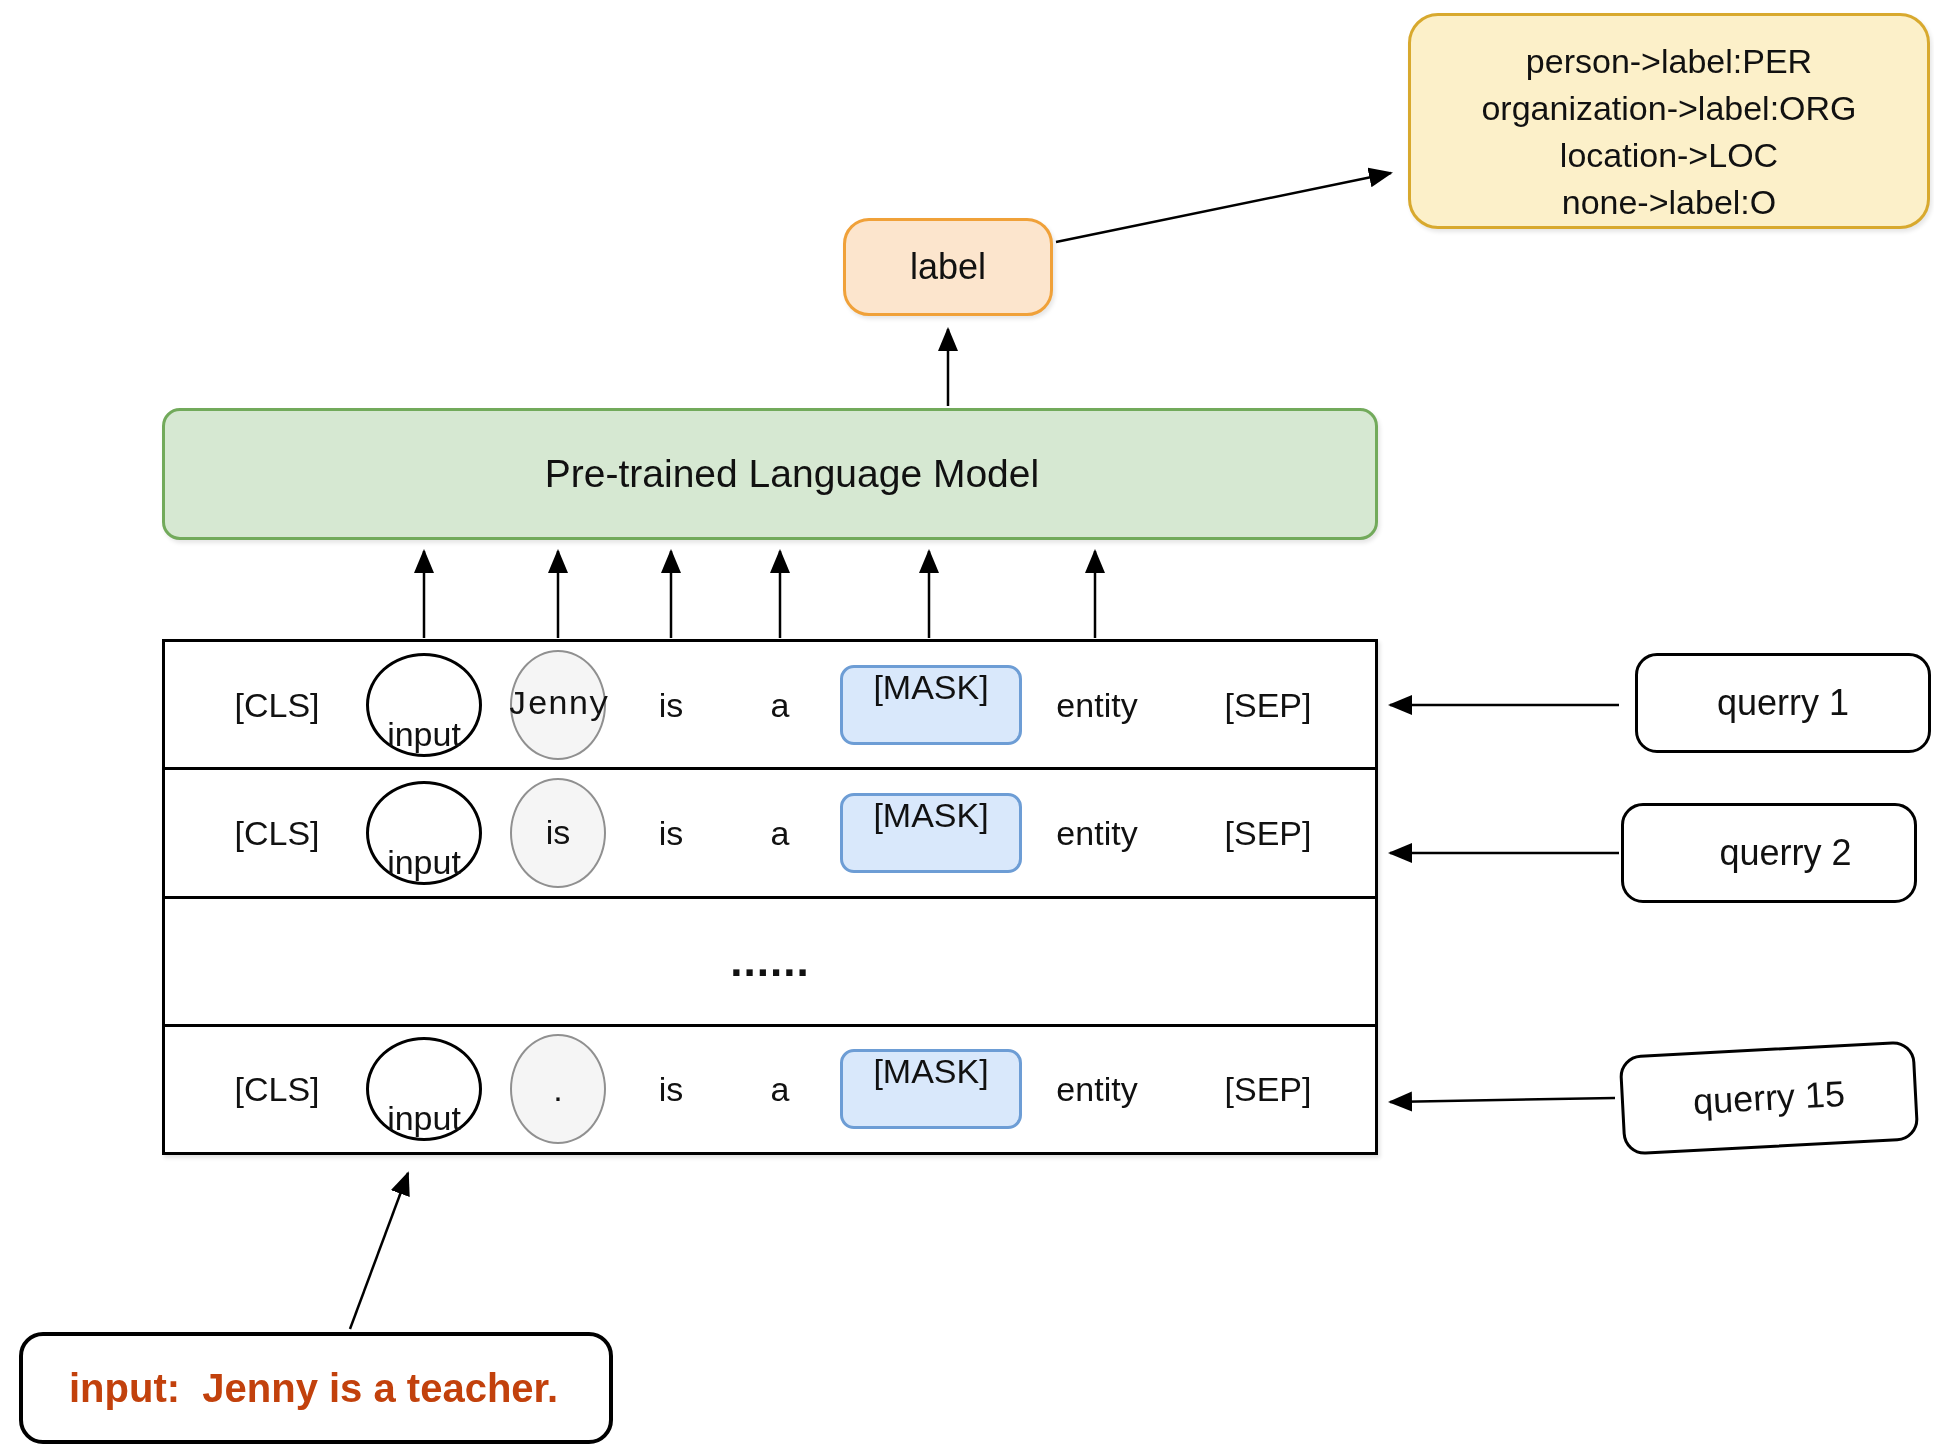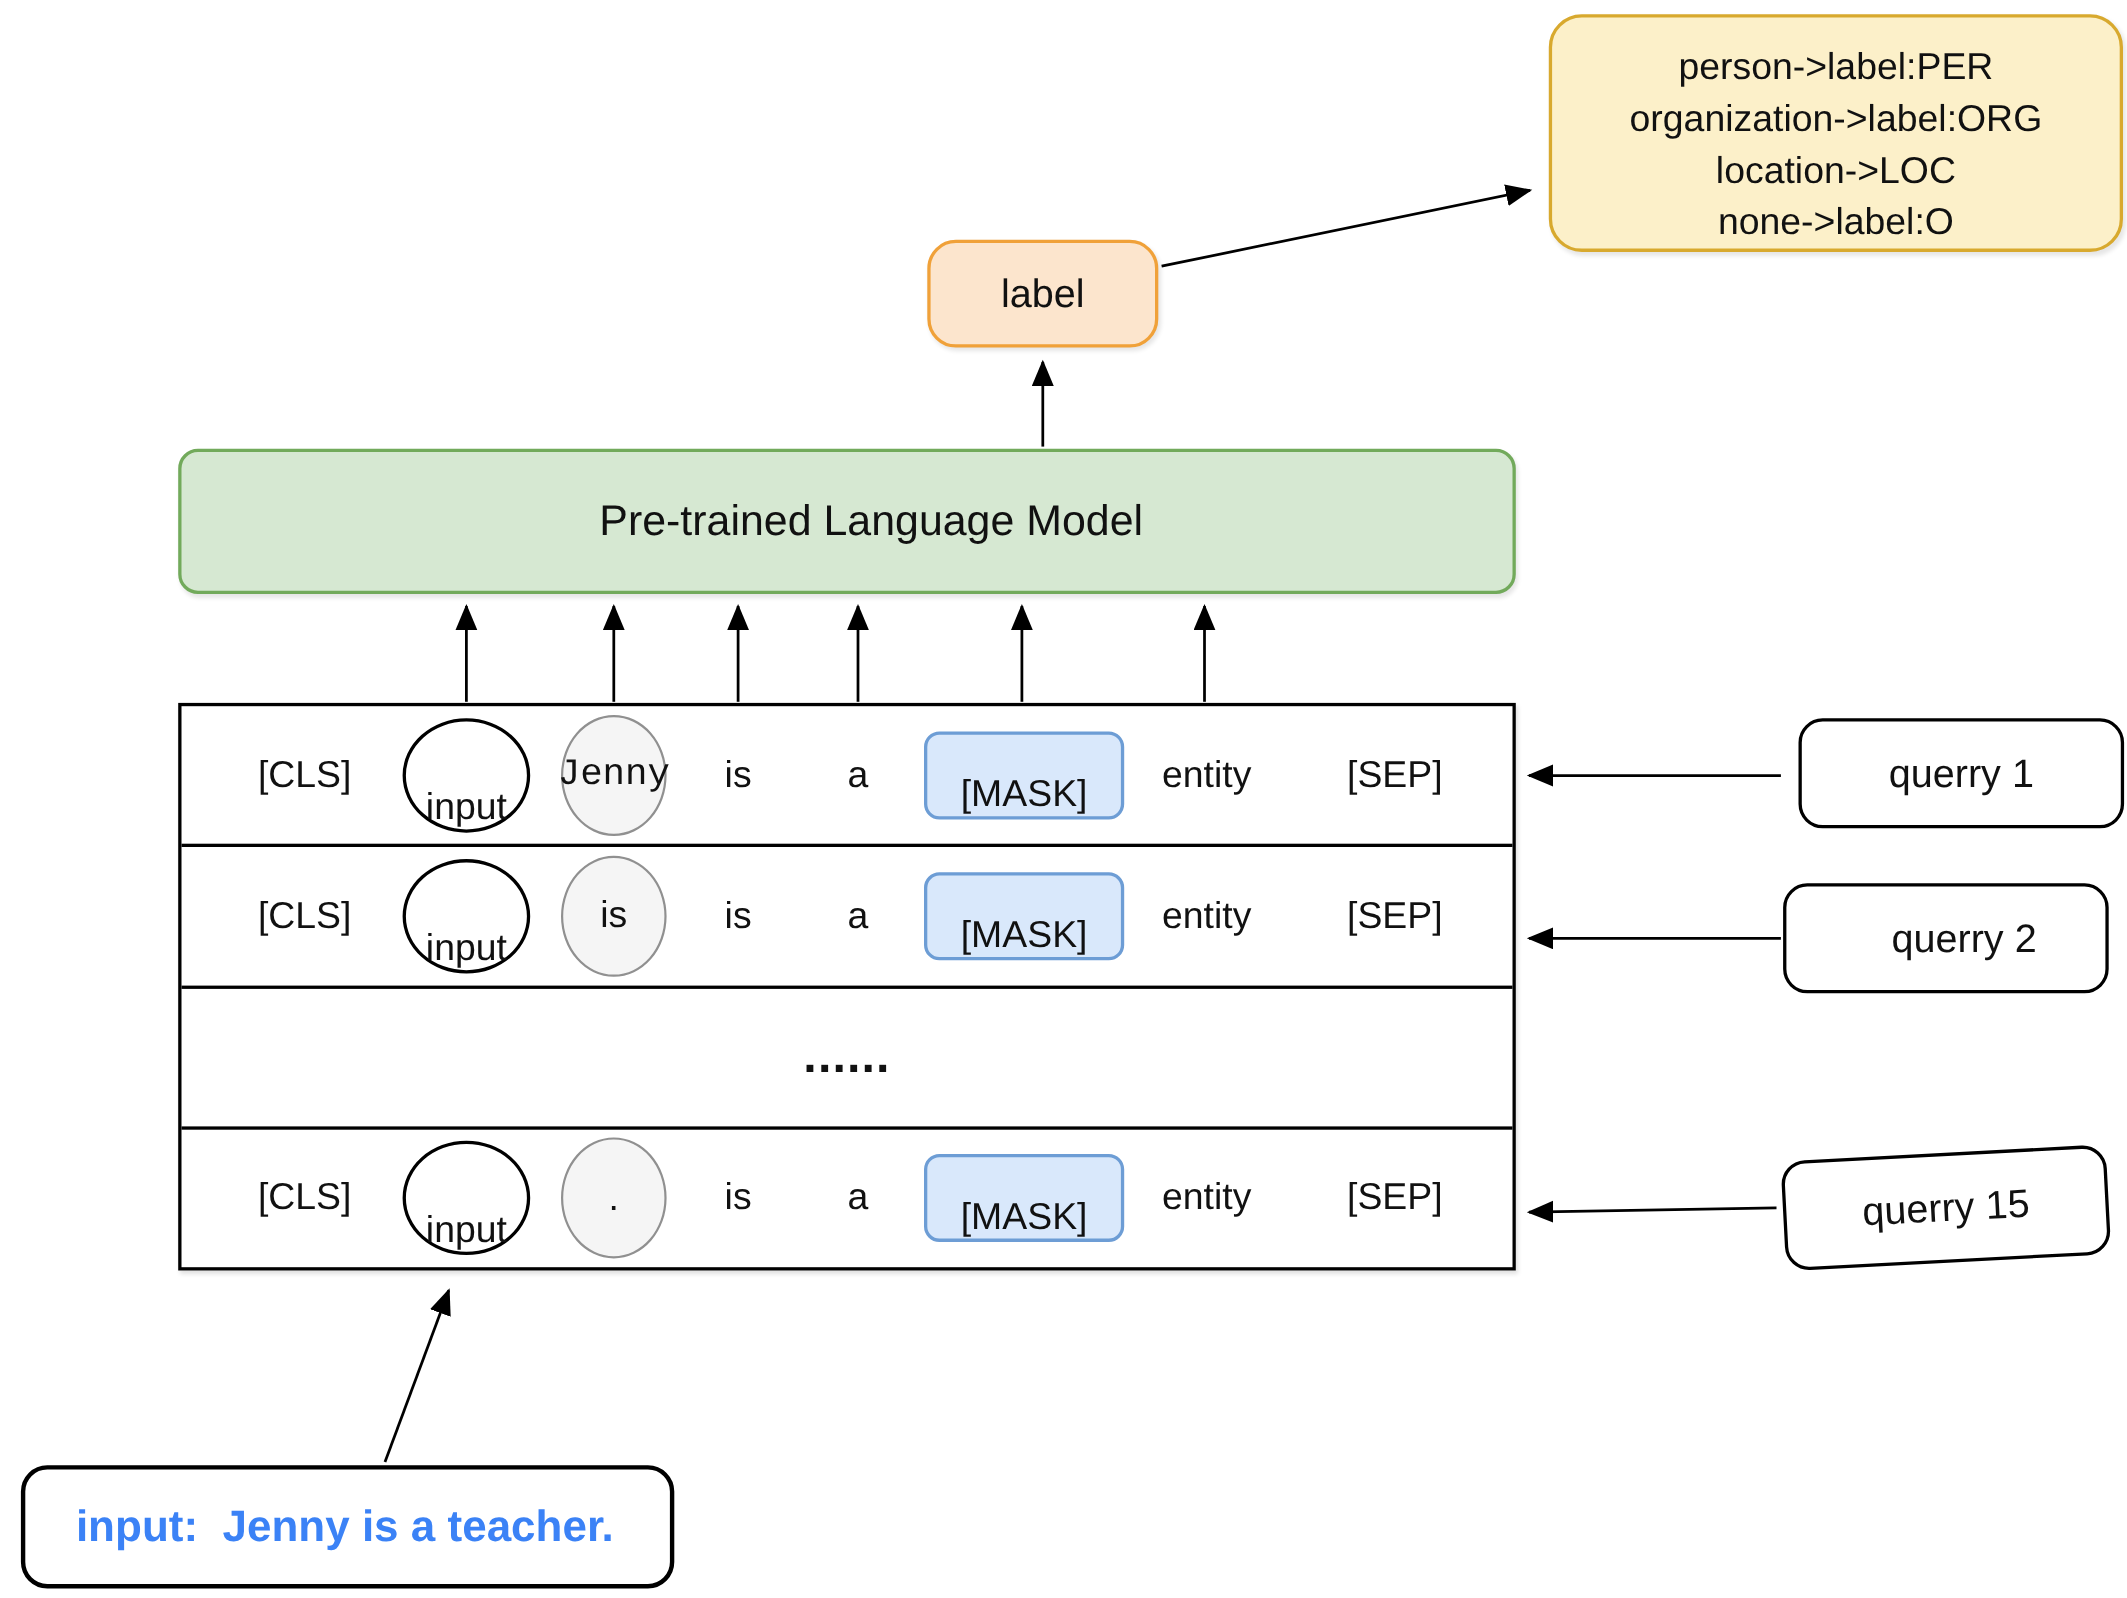--- a/index.html
+++ b/index.html
@@ -53,21 +53,21 @@
     position:absolute;top:50%;transform:translate(-50%,-50%);
     display:flex;align-items:center;justify-content:center;
     border-radius:50%;font-size:34px;white-space:nowrap;box-sizing:border-box;color:#111;
   }
   .input-ellipse{width:116px;height:104px;background:#fff;border:3.5px solid #000;align-items:flex-end;}
   .gray-ellipse{width:96px;height:110px;background:#f5f5f5;border:2.5px solid #909090;}
   .mask-chip{
     position:absolute;top:50%;transform:translate(-50%,-50%);
     width:182px;height:80px;box-sizing:border-box;
     background:#d9e8fb;border:3px solid #6d9dd5;border-radius:14px;
-    display:flex;align-items:flex-end;justify-content:center;
+    display:flex;align-items:flex-start;justify-content:center;
     font-size:34px;color:#111;
   }
   .dots{
     position:absolute;left:50%;top:50%;transform:translate(-50%,-50%);
     font-size:44px;font-weight:bold;letter-spacing:1px;color:#111;
   }
 
   
   .query-box{
     width:296px;height:100px;background:#fff;border:3.5px solid #000;border-radius:22px;
@@ -75,21 +75,21 @@
   }
   .query-1{left:1621px;top:653px;margin-left:14px;}
   .query-2{left:1621px;top:803px;padding-left:33px;}
   .query-15{left:1621px;top:1048px;transform:rotate(-3deg);}
 
   
   .input-box{
     left:19px;top:1332px;width:594px;height:112px;
     background:#fff;border:4px solid #000;border-radius:24px;
     display:flex;align-items:center;
-    padding-left:46px;font-size:40px;font-weight:bold;white-space:pre;color:#3b82f6;
+    padding-left:46px;font-size:40px;font-weight:bold;white-space:pre;color:#c2410c;
   }
 
   .arrows{position:absolute;left:0;top:0;width:1934px;height:1453px;pointer-events:none;}
 </style>
 </head>
 <body>
 
 <div class="canvas">
 
   <svg class="arrows" viewBox="0 0 1934 1453">

